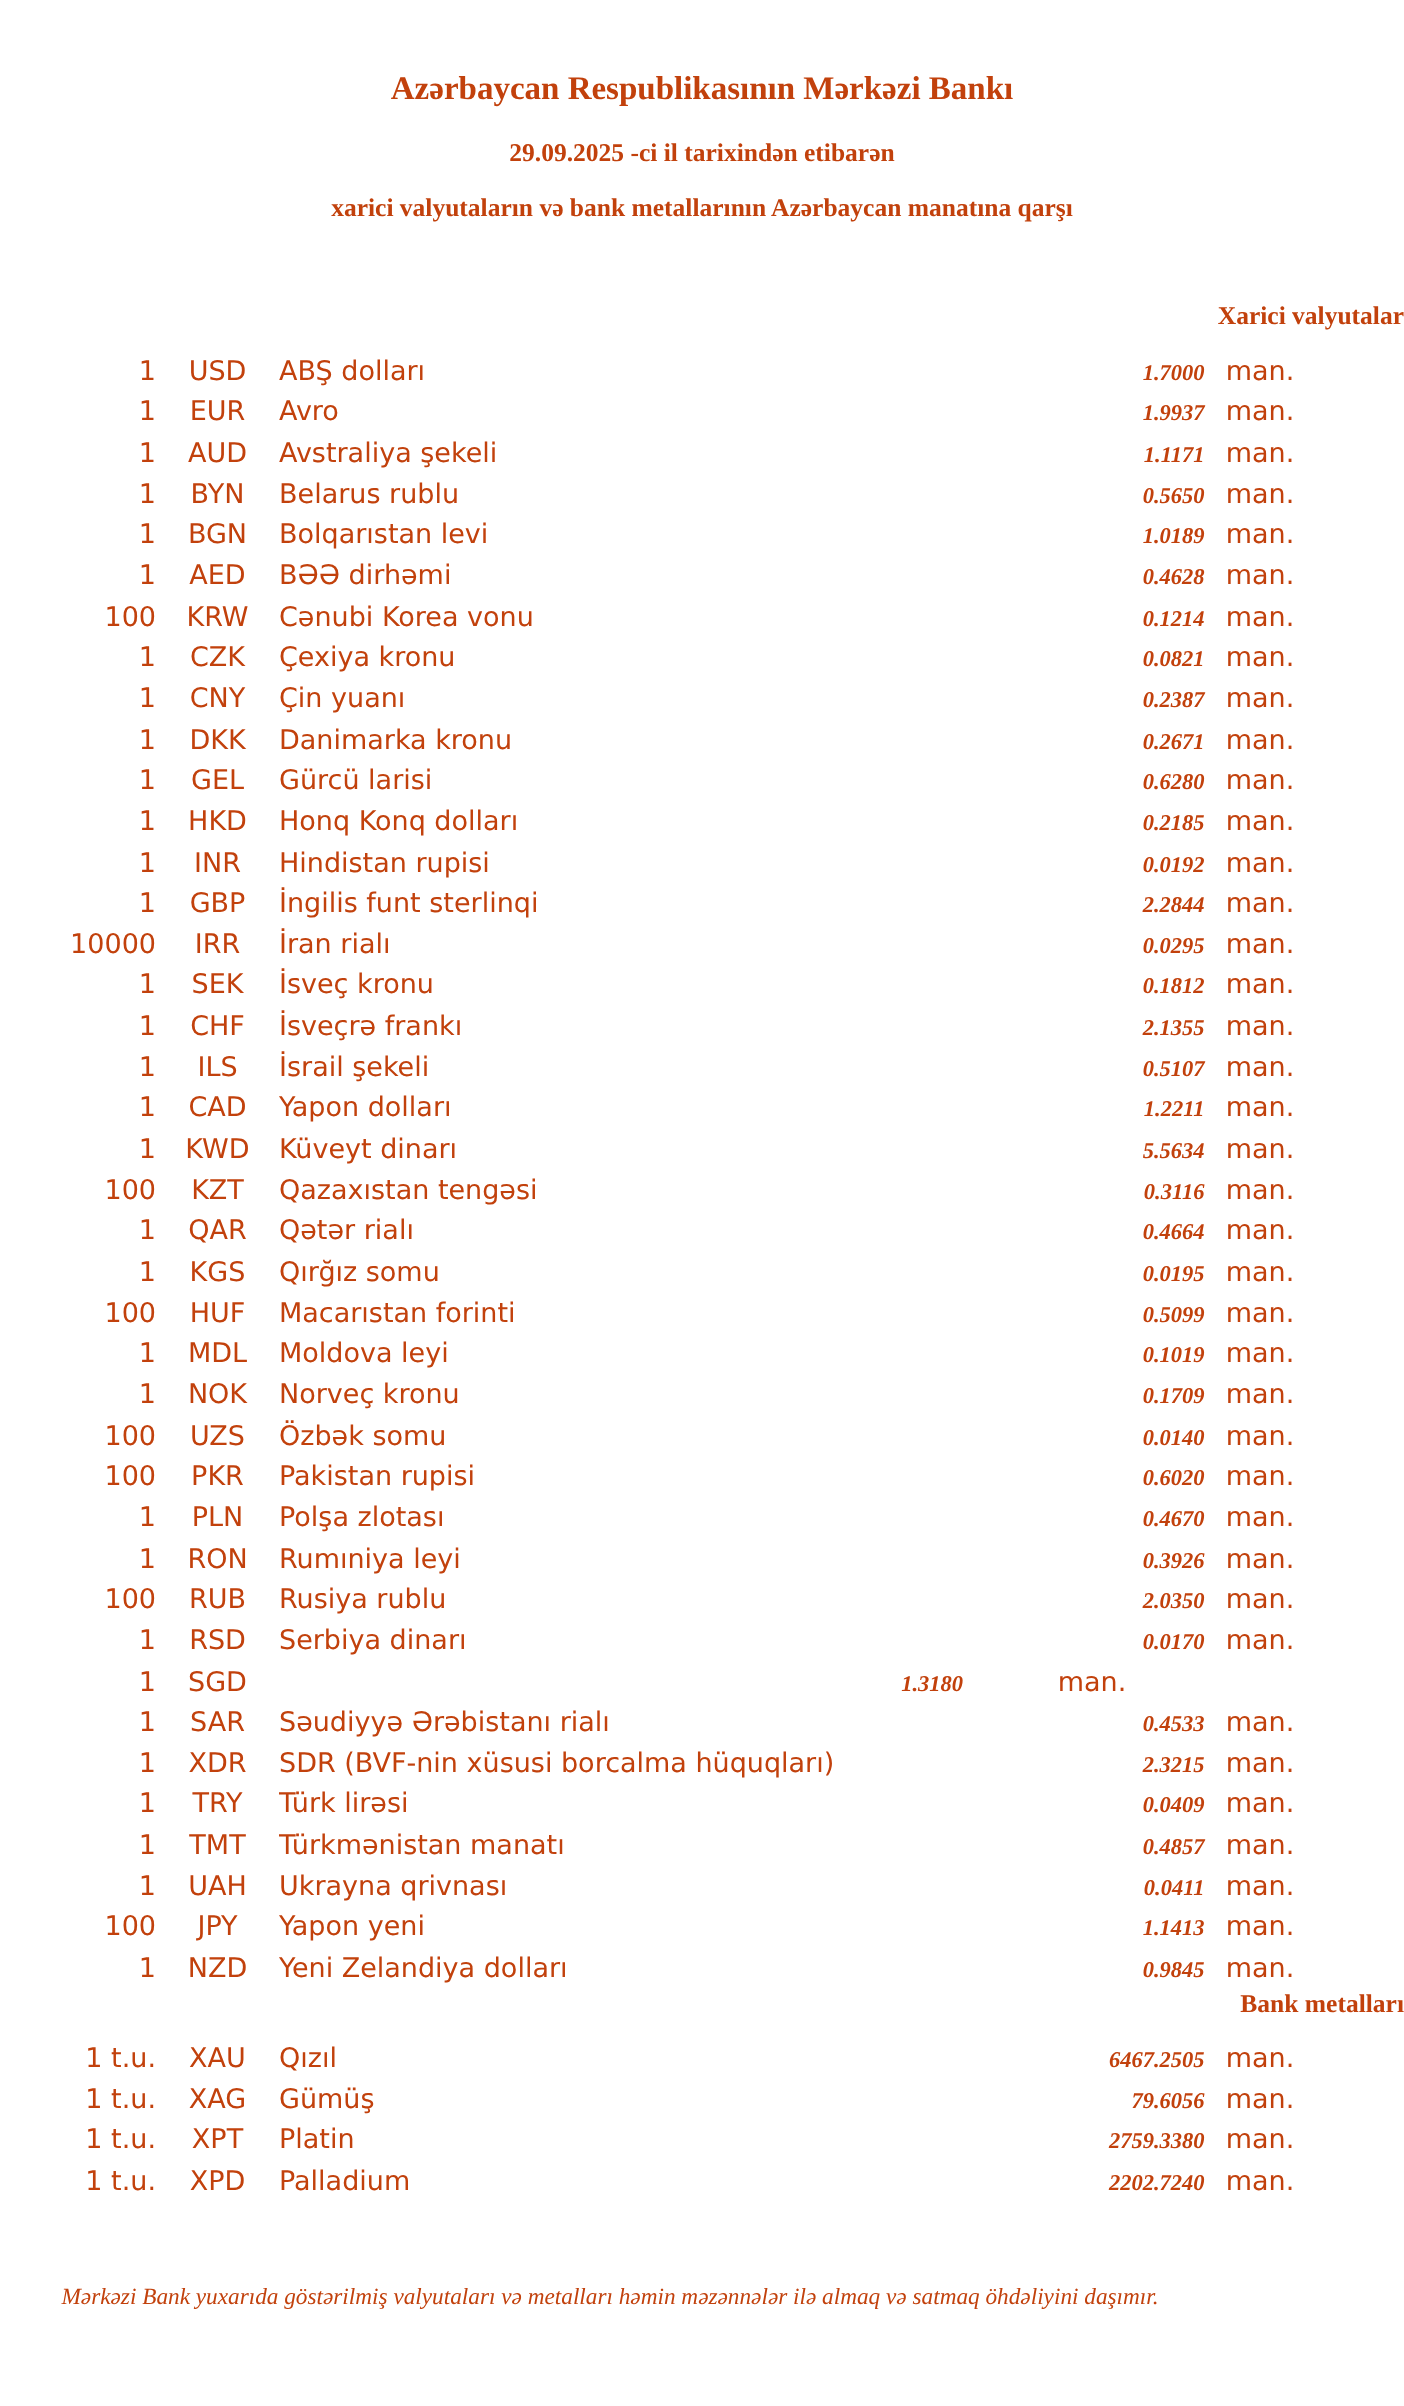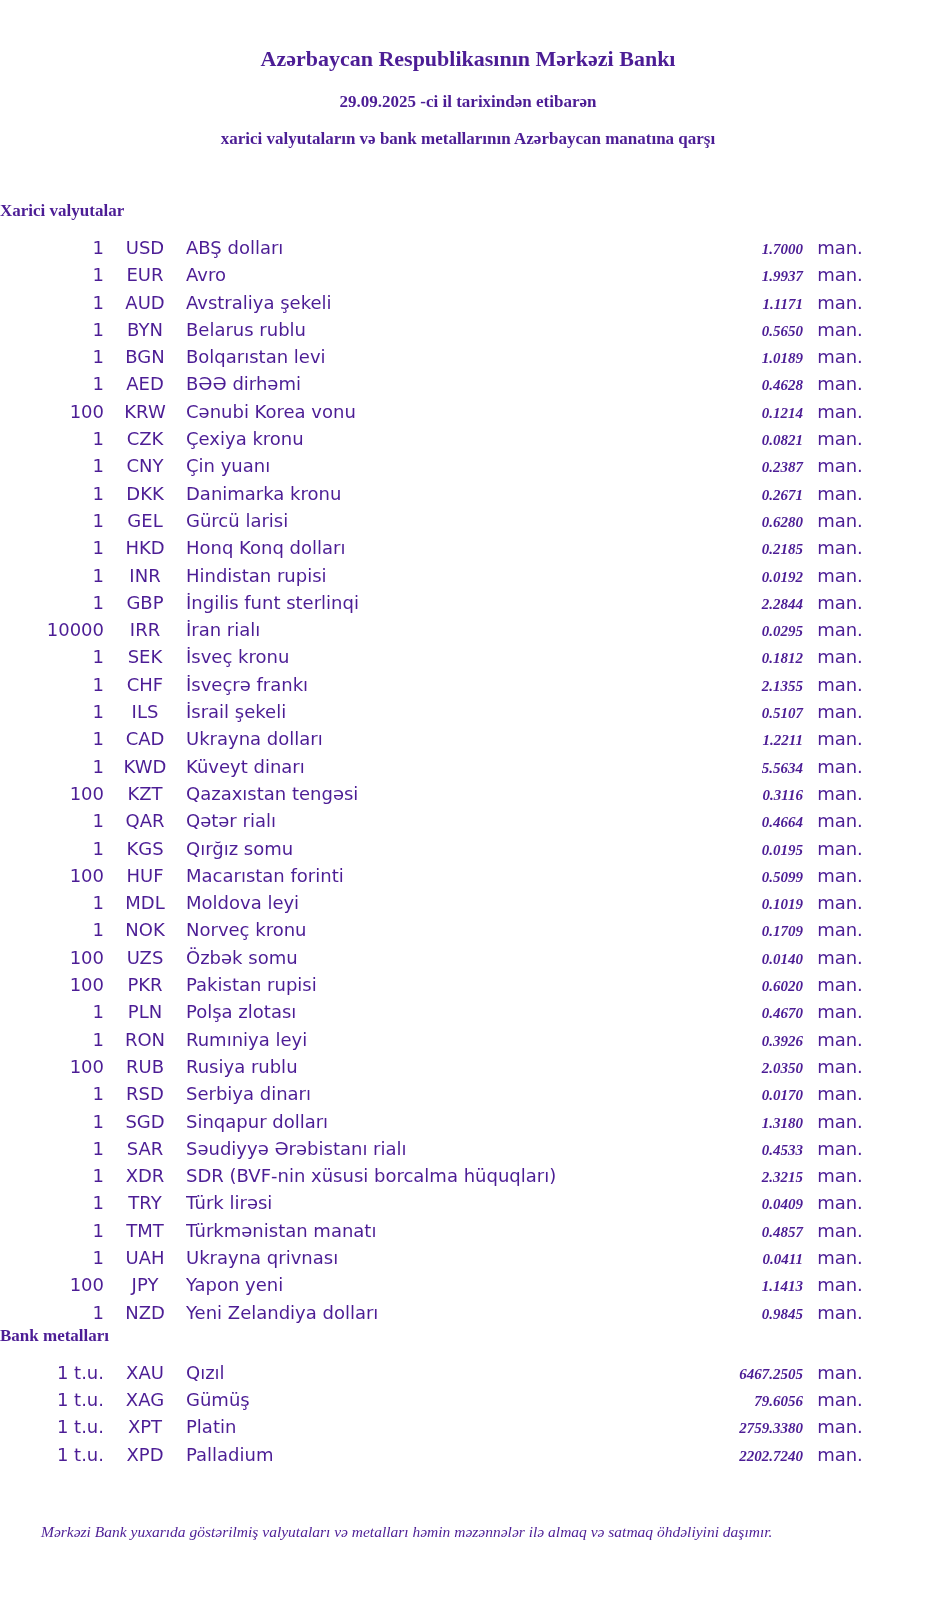--- a/index.html
+++ b/index.html
@@ -2,21 +2,21 @@
 <html><head>
 <meta charset="utf-8">
 <style>
   * { box-sizing: border-box; }
   html, body { margin: 0; padding: 0; background: #ffffff; }
   .page {
     width: 936px;
     min-height: 1604px;
     margin: 0 auto;
     background: #ffffff;
-    color: #4c1d95;
+    color: #c2410c;
     padding: 46px 0 18px 0;
     font-family: "DejaVu Sans", sans-serif;
     position: relative;
   }
   .hdr { text-align: center; }
   .title {
     font-family: "Liberation Serif", serif;
     font-weight: bold;
     font-size: 22px;
     margin: 0 0 20px 0;
@@ -24,21 +24,21 @@
   .date-line, .subtitle-line {
     font-family: "Liberation Serif", serif;
     font-weight: bold;
     font-size: 17px;
     margin: 0 0 17px 0;
   }
   .section-heading {
     font-family: "Liberation Serif", serif;
     font-weight: bold;
     font-size: 17px;
-    text-align: left;
+    text-align: right;
     margin: 0 0 13px 0;
   }
   .currencies-heading { margin-top: 52px; }
   .metals-heading { }
   .rows { padding: 0 70px 0 36px; }
   .row {
     display: grid;
     grid-template-columns: 68px 60px 1fr 150px 52px;
     column-gap: 11px;
     align-items: baseline;
@@ -220,21 +220,21 @@
     <span class="qty">1</span>
     <span class="code">ILS</span>
     <span class="name">İsrail şekeli</span>
     <span class="rate">0.5107</span>
     <span class="unit">man.</span>
   </div>
 
   <div class="row">
     <span class="qty">1</span>
     <span class="code">CAD</span>
-    <span class="name">Ukrayna dolları</span>
+    <span class="name">Yapon dolları</span>
     <span class="rate">1.2211</span>
     <span class="unit">man.</span>
   </div>
 
   <div class="row">
     <span class="qty">1</span>
     <span class="code">KWD</span>
     <span class="name">Küveyt dinarı</span>
     <span class="rate">5.5634</span>
     <span class="unit">man.</span>
@@ -332,21 +332,20 @@
     <span class="qty">1</span>
     <span class="code">RSD</span>
     <span class="name">Serbiya dinarı</span>
     <span class="rate">0.0170</span>
     <span class="unit">man.</span>
   </div>
 
   <div class="row">
     <span class="qty">1</span>
     <span class="code">SGD</span>
-    <span class="name">Sinqapur dolları</span>
     <span class="rate">1.3180</span>
     <span class="unit">man.</span>
   </div>
 
   <div class="row">
     <span class="qty">1</span>
     <span class="code">SAR</span>
     <span class="name">Səudiyyə Ərəbistanı rialı</span>
     <span class="rate">0.4533</span>
     <span class="unit">man.</span>

